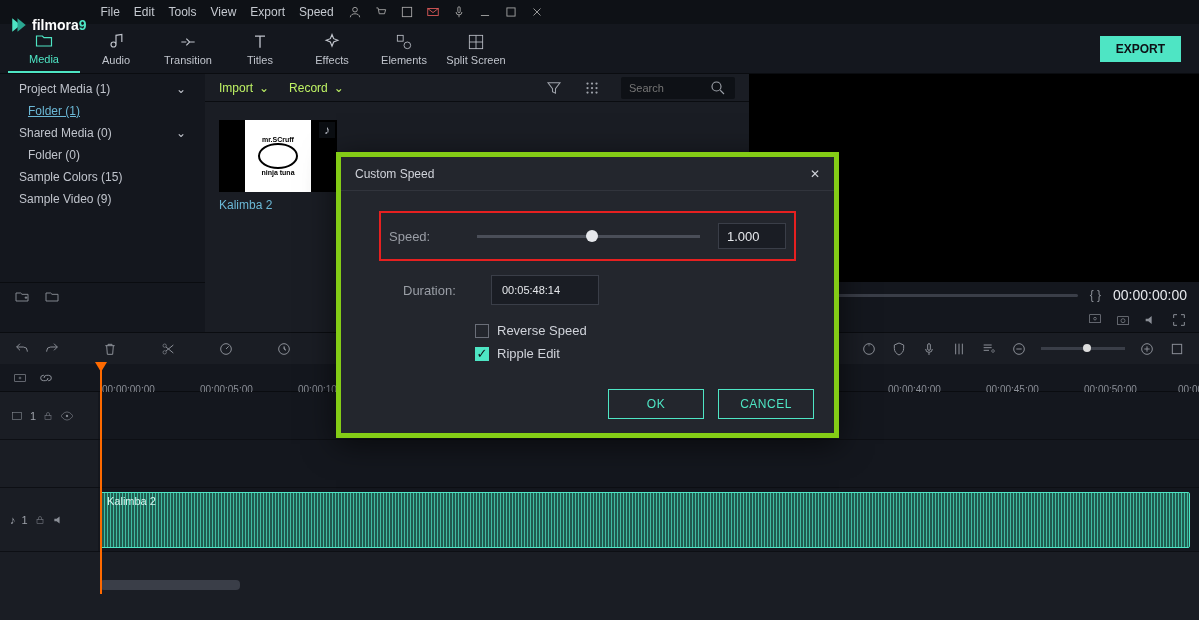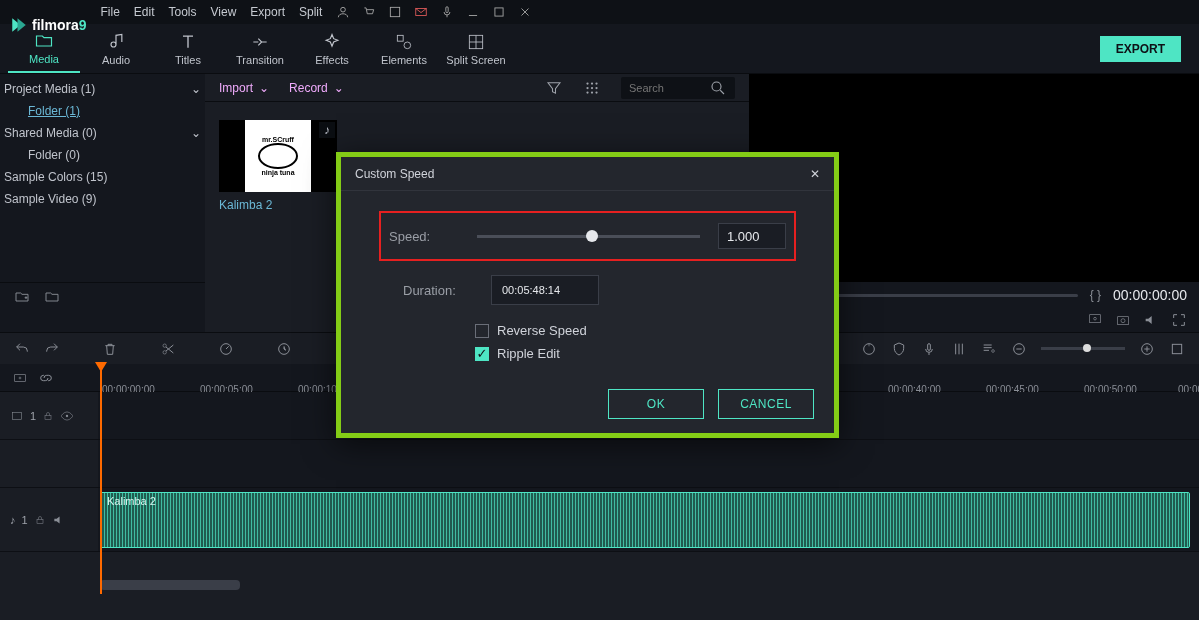--- a/index.html
+++ b/index.html
@@ -17,28 +17,28 @@
 
 .tooltabs { height:50px; background:#14171e; display:flex; align-items:center; padding:0 8px; border-bottom:1px solid #0a0c10; }
 .tabbtn { width:72px; display:flex; flex-direction:column; align-items:center; justify-content:center; gap:2px; color:#c0c4cc; cursor:pointer; font-size:11px; height:100%; }
 .tabbtn.active { color:#4ee5c4; border-bottom:2px solid #4ee5c4; }
 .tabbtn svg { width:20px; height:20px; }
 .export-btn { margin-left:auto; margin-right:10px; background:#4ee5c4; color:#0e1116; padding:6px 16px; font-weight:bold; font-size:12px; border:none; cursor:pointer; }
 
 
 .mainarea { height:258px; display:flex; background:#1a1d24; }
 .sidebar { width:205px; background:#14171e; padding:4px 0; }
-.sb-item { display:flex; align-items:center; justify-content:space-between; padding:4px 4px; font-size:12px; color:#c0c4cc; cursor:pointer; }
+.sb-item { display:flex; align-items:center; justify-content:space-between; padding:4px 19px; font-size:12px; color:#c0c4cc; cursor:pointer; }
 .sb-sub { padding-left:28px; }
 .sb-item.folder { color:#6bb8d6; text-decoration:underline; }
 .sb-footer { position:absolute; bottom:308px; left:0; width:205px; height:30px; display:flex; gap:14px; padding:6px 14px; border-top:1px solid #0a0c10; background:#14171e; }
 
 .mediapanel { flex:1; background:#1a1d24; display:flex; flex-direction:column; }
 .mediapanel-top { height:28px; display:flex; align-items:center; gap:20px; padding:0 14px; background:#1a1d24; border-bottom:1px solid #0a0c10; }
-.mp-drop { display:flex; align-items:center; gap:6px; color:#f0abfc; cursor:pointer; font-size:12px; }
+.mp-drop { display:flex; align-items:center; gap:6px; color:#bef264; cursor:pointer; font-size:12px; }
 .mp-spacer { flex:1; }
 .mp-iconbtn { width:18px; height:18px; cursor:pointer; color:#9ea2aa; }
 .searchbox { background:#0e1116; height:22px; display:flex; align-items:center; padding:0 8px; border-radius:2px; }
 .searchbox input { background:none; border:none; outline:none; color:#ccc; width:80px; font-size:11px; }
 
 .mediagrid { flex:1; padding:18px 14px; display:flex; gap:10px; align-items:flex-start; }
 .clip { width:118px; }
 .clip-thumb { width:118px; height:72px; background:#fff; position:relative; display:flex; align-items:center; justify-content:center; }
 .clip-thumb .bars { width:26px; height:72px; background:#000; }
 .clip-thumb .center-art { width:66px; height:72px; background:#fff; display:flex; flex-direction:column; align-items:center; justify-content:center; font-size:7px; font-weight:bold; color:#000; }
@@ -112,21 +112,21 @@
         <path d="M3 3 L14 12 L3 21 Z" fill="#4ee5c4"></path>
         <path d="M10 3 L21 12 L10 21 Z" fill="#2aa791"></path>
       </svg>
     <span><span>filmora</span><span style="color:#4ee5c4">9</span></span>
   </div>
   <span class="menuitem">File</span>
   <span class="menuitem">Edit</span>
   <span class="menuitem">Tools</span>
   <span class="menuitem">View</span>
   <span class="menuitem">Export</span>
-  <span class="menuitem">Split</span>
+  <span class="menuitem">Speed</span>
   <div class="right">
     <svg class="sys-icon" viewBox="0 0 24 24">
         <circle cx="12" cy="8" r="4" fill="none" stroke="currentColor" stroke-width="1.5"></circle>
         <path d="M4 21c0-4 4-6 8-6s8 2 8 6" fill="none" stroke="currentColor" stroke-width="1.5"></path>
       </svg>
     <svg class="sys-icon" viewBox="0 0 24 24">
         <path d="M4 5h3l2 10h9l2-7H8" fill="none" stroke="currentColor" stroke-width="1.5"></path>
       </svg>
     <svg class="sys-icon" viewBox="0 0 24 24">
         <rect x="4" y="4" width="16" height="16" fill="none" stroke="currentColor" stroke-width="1.5"></rect>
@@ -159,29 +159,29 @@
       <span>Media</span>
     </div>
   <div class="tabbtn">
       <svg viewBox="0 0 24 24">
         <path d="M9 18a3 3 0 100-6 3 3 0 000 6zM12 15V4l7-1v9" fill="none" stroke="currentColor" stroke-width="1.4"></path>
       </svg>
       <span>Audio</span>
     </div>
   <div class="tabbtn">
       <svg viewBox="0 0 24 24">
+        <path d="M4 12h6m4 0h6M10 8l4 4-4 4" fill="none" stroke="currentColor" stroke-width="1.4"></path>
+      </svg>
+      <span>Transition</span>
+    </div>
+  <div class="tabbtn">
+      <svg viewBox="0 0 24 24">
         <path d="M6 5h12M12 5v14" stroke="currentColor" stroke-width="1.6"></path>
       </svg>
       <span>Titles</span>
-    </div>
-  <div class="tabbtn">
-      <svg viewBox="0 0 24 24">
-        <path d="M4 12h6m4 0h6M10 8l4 4-4 4" fill="none" stroke="currentColor" stroke-width="1.4"></path>
-      </svg>
-      <span>Transition</span>
     </div>
   <div class="tabbtn">
       <svg viewBox="0 0 24 24">
         <path d="M12 3l2 5 5 2-5 2-2 5-2-5-5-2 5-2z" fill="none" stroke="currentColor" stroke-width="1.4"></path>
       </svg>
       <span>Effects</span>
     </div>
   <div class="tabbtn">
       <svg viewBox="0 0 24 24">
         <rect x="4" y="4" width="7" height="7" fill="none" stroke="currentColor"></rect>

